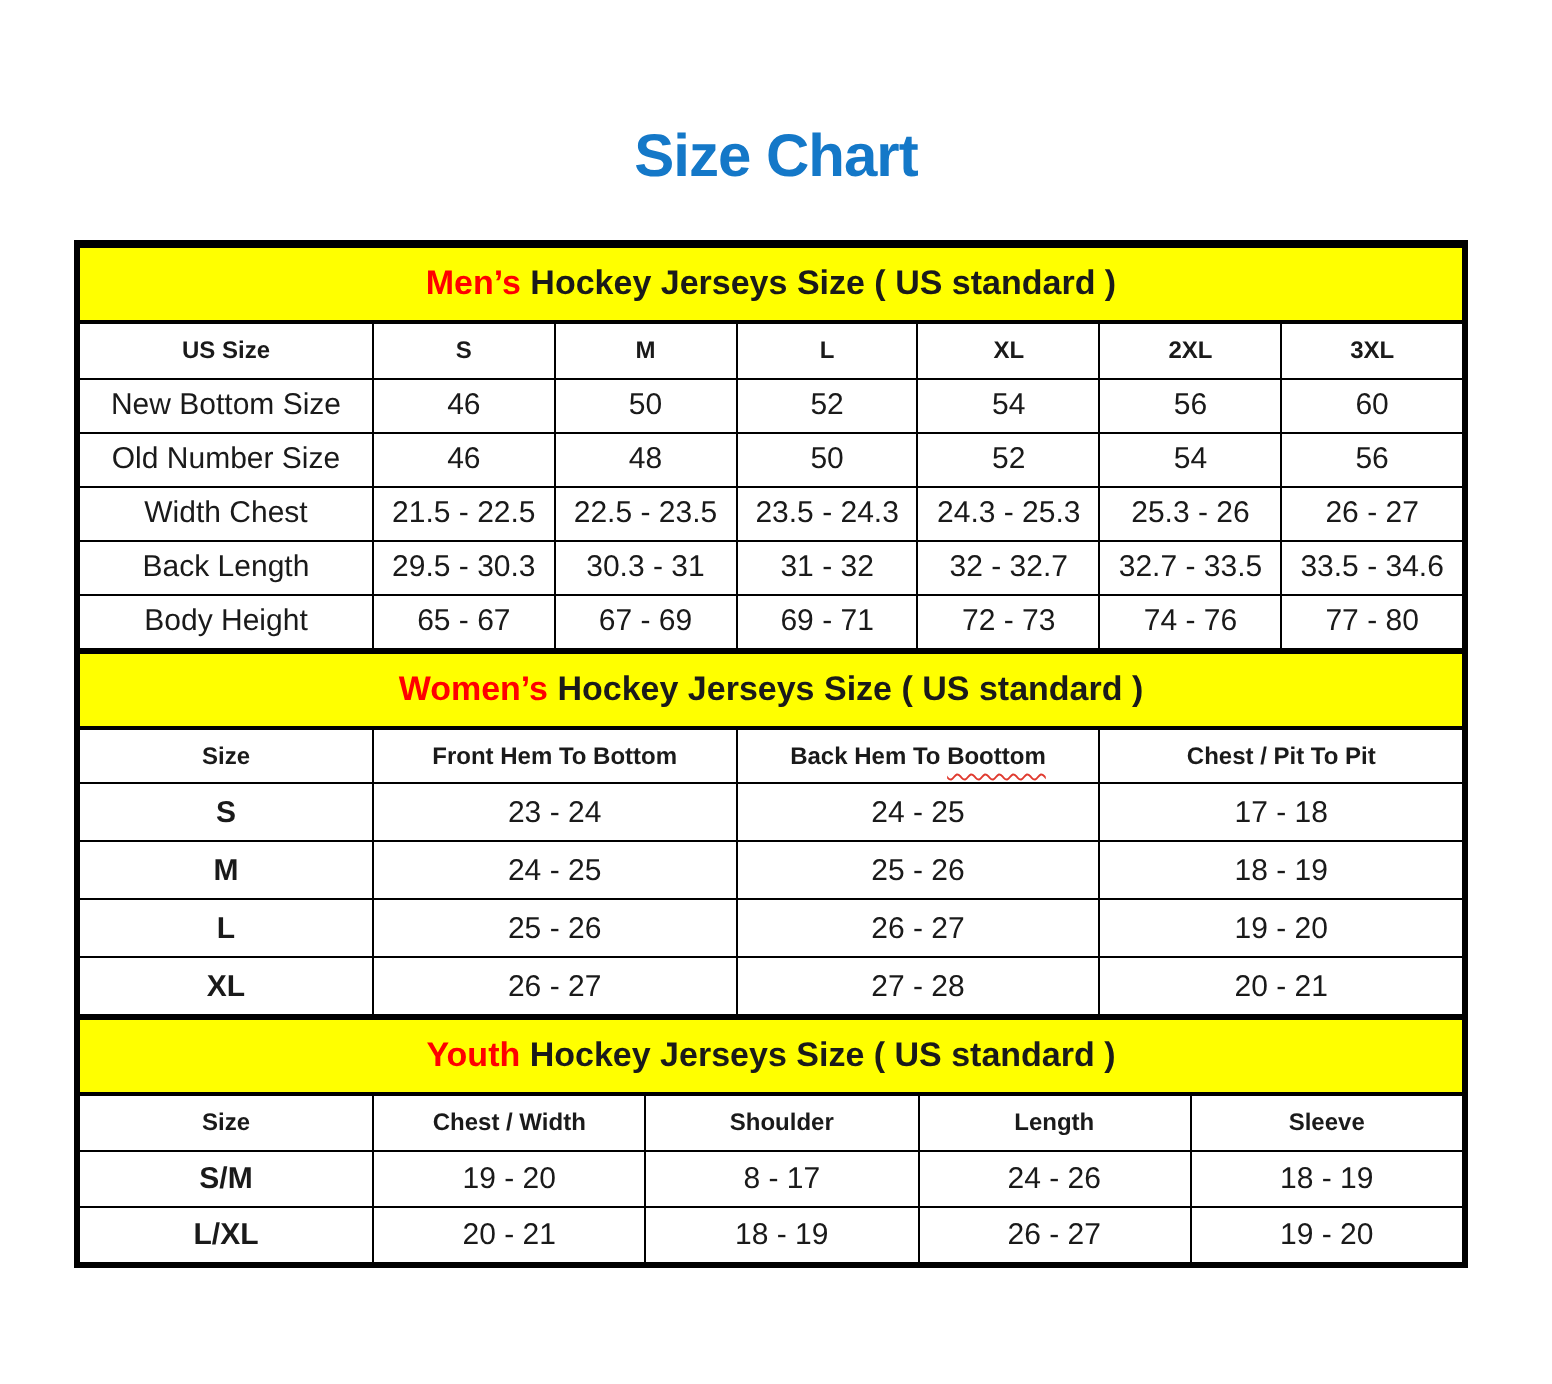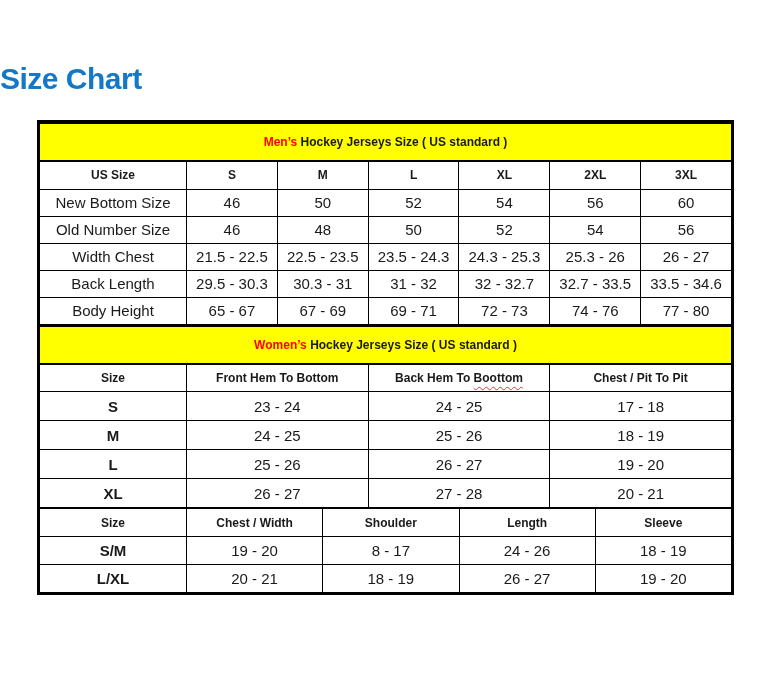--- a/index.html
+++ b/index.html
@@ -15,20 +15,21 @@
     margin: 0; padding: 0;
     width: 776px; height: 692px;
     background: #ffffff;
     font-family: "Liberation Sans", sans-serif;
     color: var(--text_black);
     overflow: hidden;
   }
   .page-title {
     margin-top: 62px;
     margin-bottom: 24px;
+    text-align: center;
     font-size: 30px;
     line-height: 34px;
     font-weight: 700;
     letter-spacing: -0.5px;
     color: var(--title_blue);
   }
   .tables-outer {
     margin-left: 37px;
     width: 697px;
     border: 2px solid var(--border_black);
@@ -44,21 +45,21 @@
     vertical-align: middle;
     padding: 0 2px;
     font-size: 15px;
     overflow: hidden;
     white-space: nowrap;
   }
   col.c-label { width: 147px; }
   tr.band { height: 38px; }
   tr.band td {
     background: var(--band_yellow);
-    font-size: 12px;
+    font-size: 17px;
     font-weight: 700;
     border-bottom-width: 2px;
     border-top-width: 2px;
   }
   tr.band .hl { color: var(--highlight_red); }
   tr.hdr { height: 28px; }
   tr.hdr th { font-weight: 700; font-size: 12px; }
   .mens tr.data { height: 27px; }
   .womens tr.data { height: 29px; }
   .youth tr.data { height: 28px; }
@@ -196,20 +197,23 @@
 
   <table class="szt youth">
     <colgroup>
         <col class="c-label">
         <col>
         <col>
         <col>
         <col>
       </colgroup>
     <tbody>
+    <tr class="band">
+      <td colspan="5"><span class="hl">Youth</span> <span>Hockey Jerseys Size ( US standard )</span></td>
+    </tr>
     <tr class="hdr">
       <th>Size</th>
       <th>Chest / Width</th>
       <th>Shoulder</th>
       <th>Length</th>
       <th>Sleeve</th>
     </tr>
     <tr class="data">
       <td class="lbl-bold">S/M</td>
       <td>19 - 20</td>

